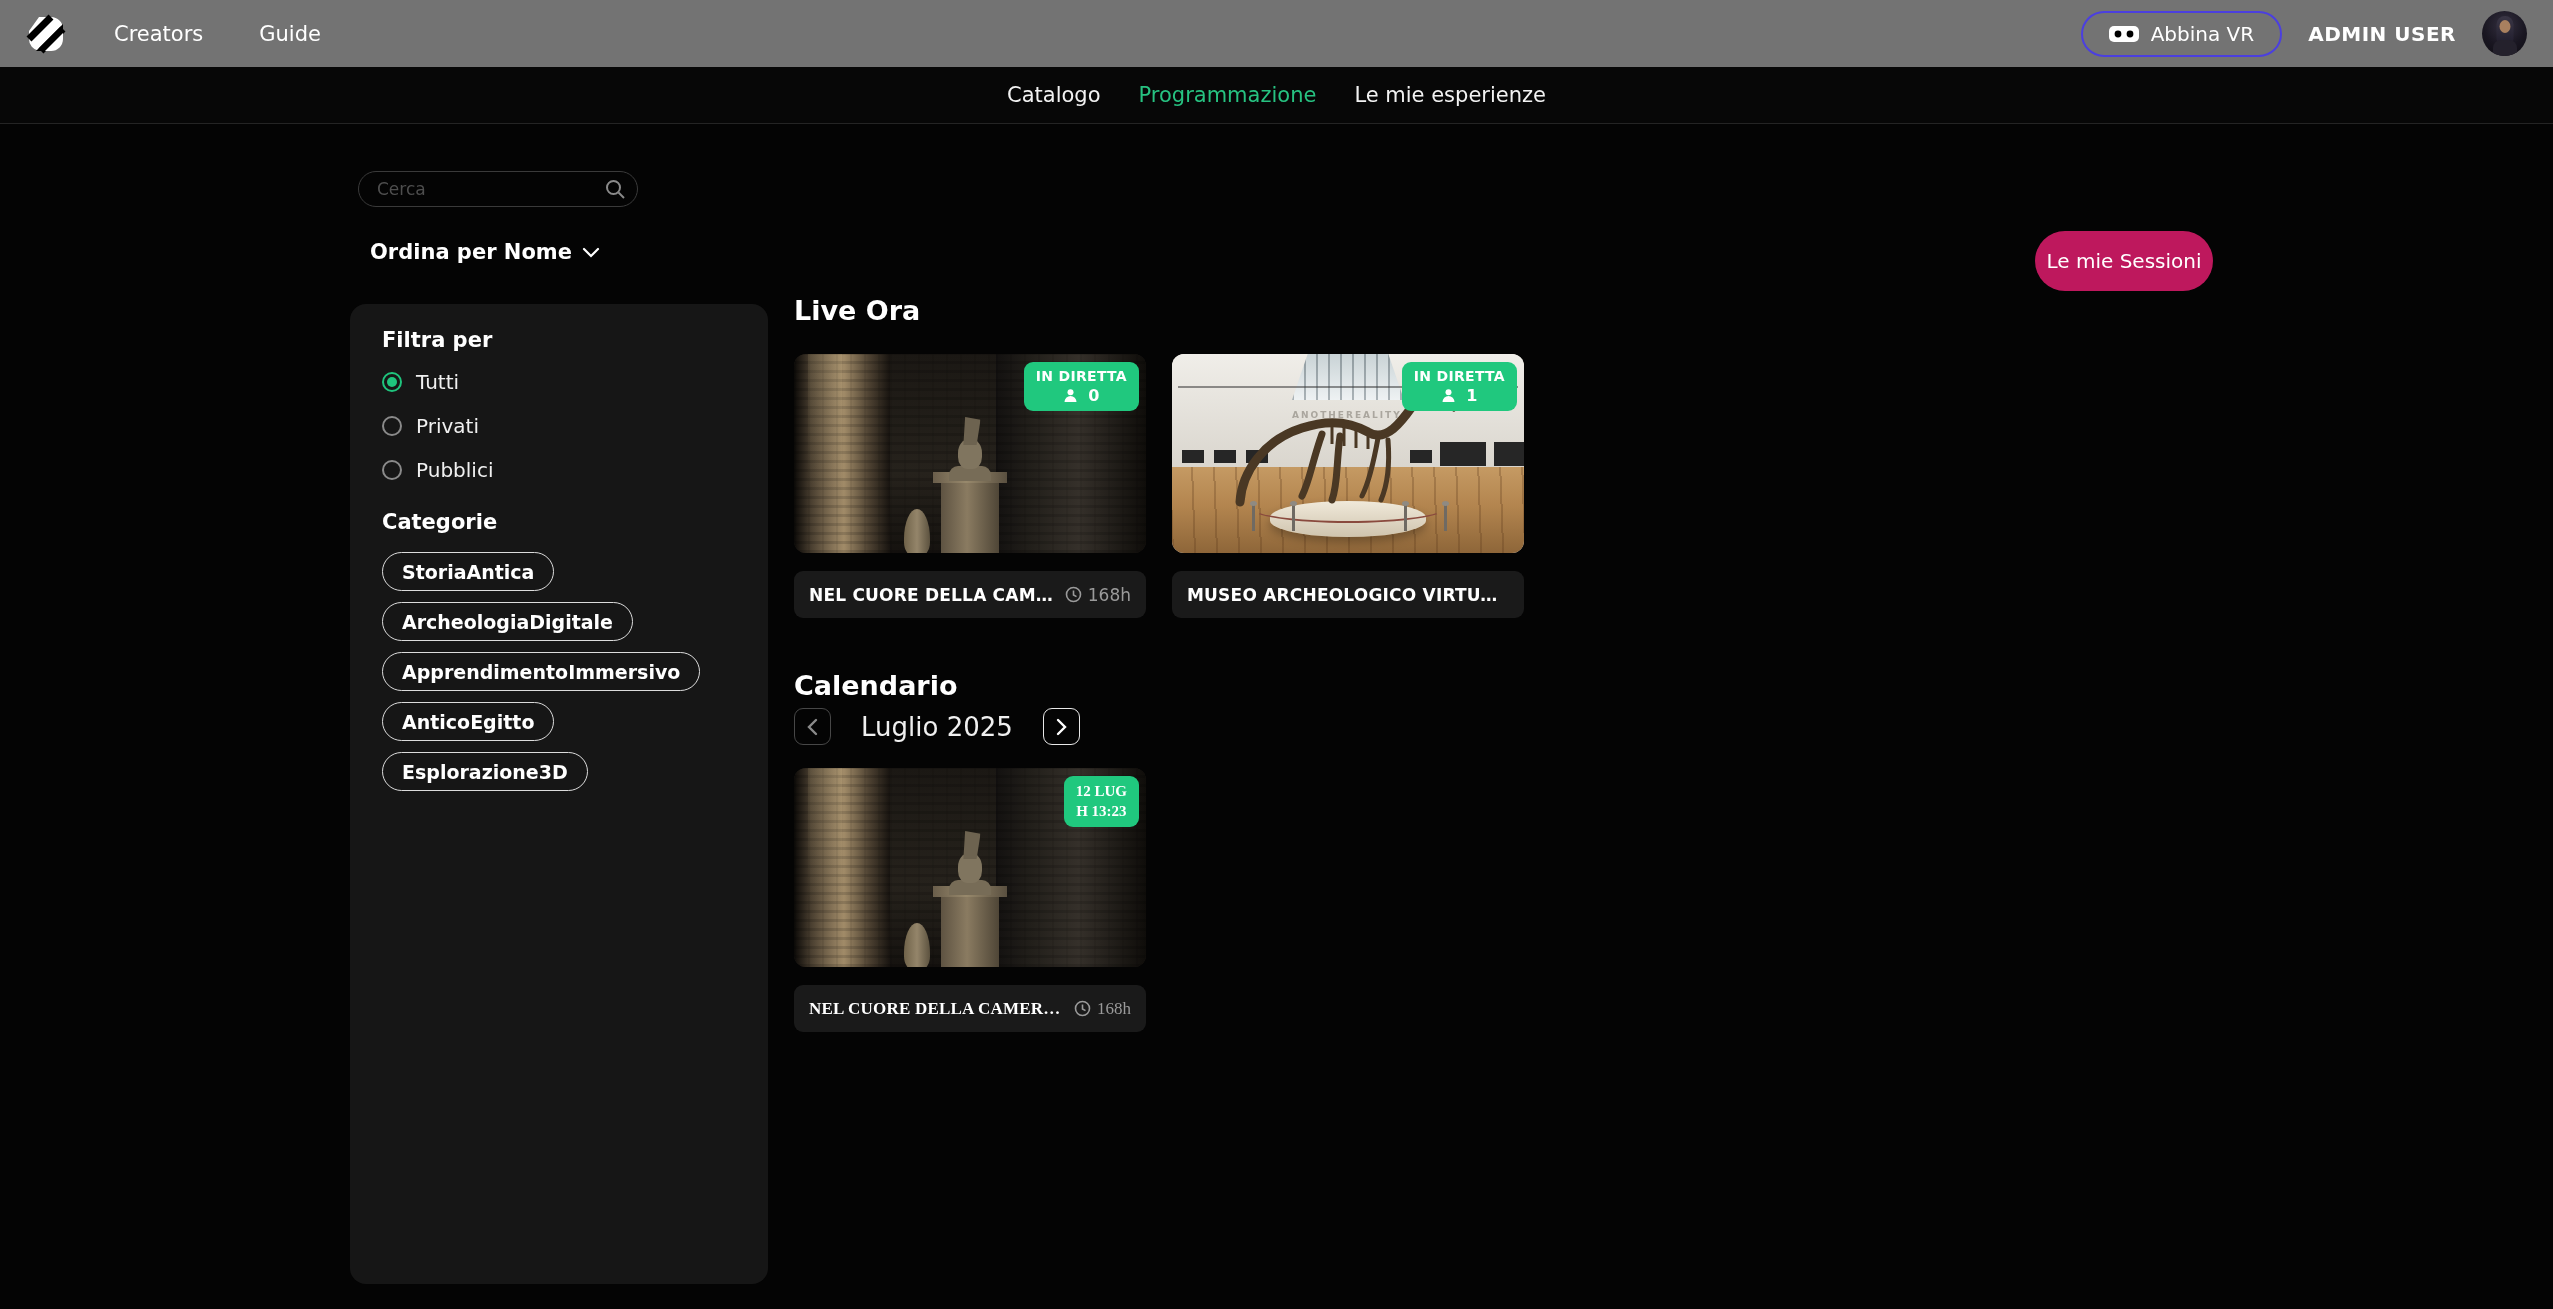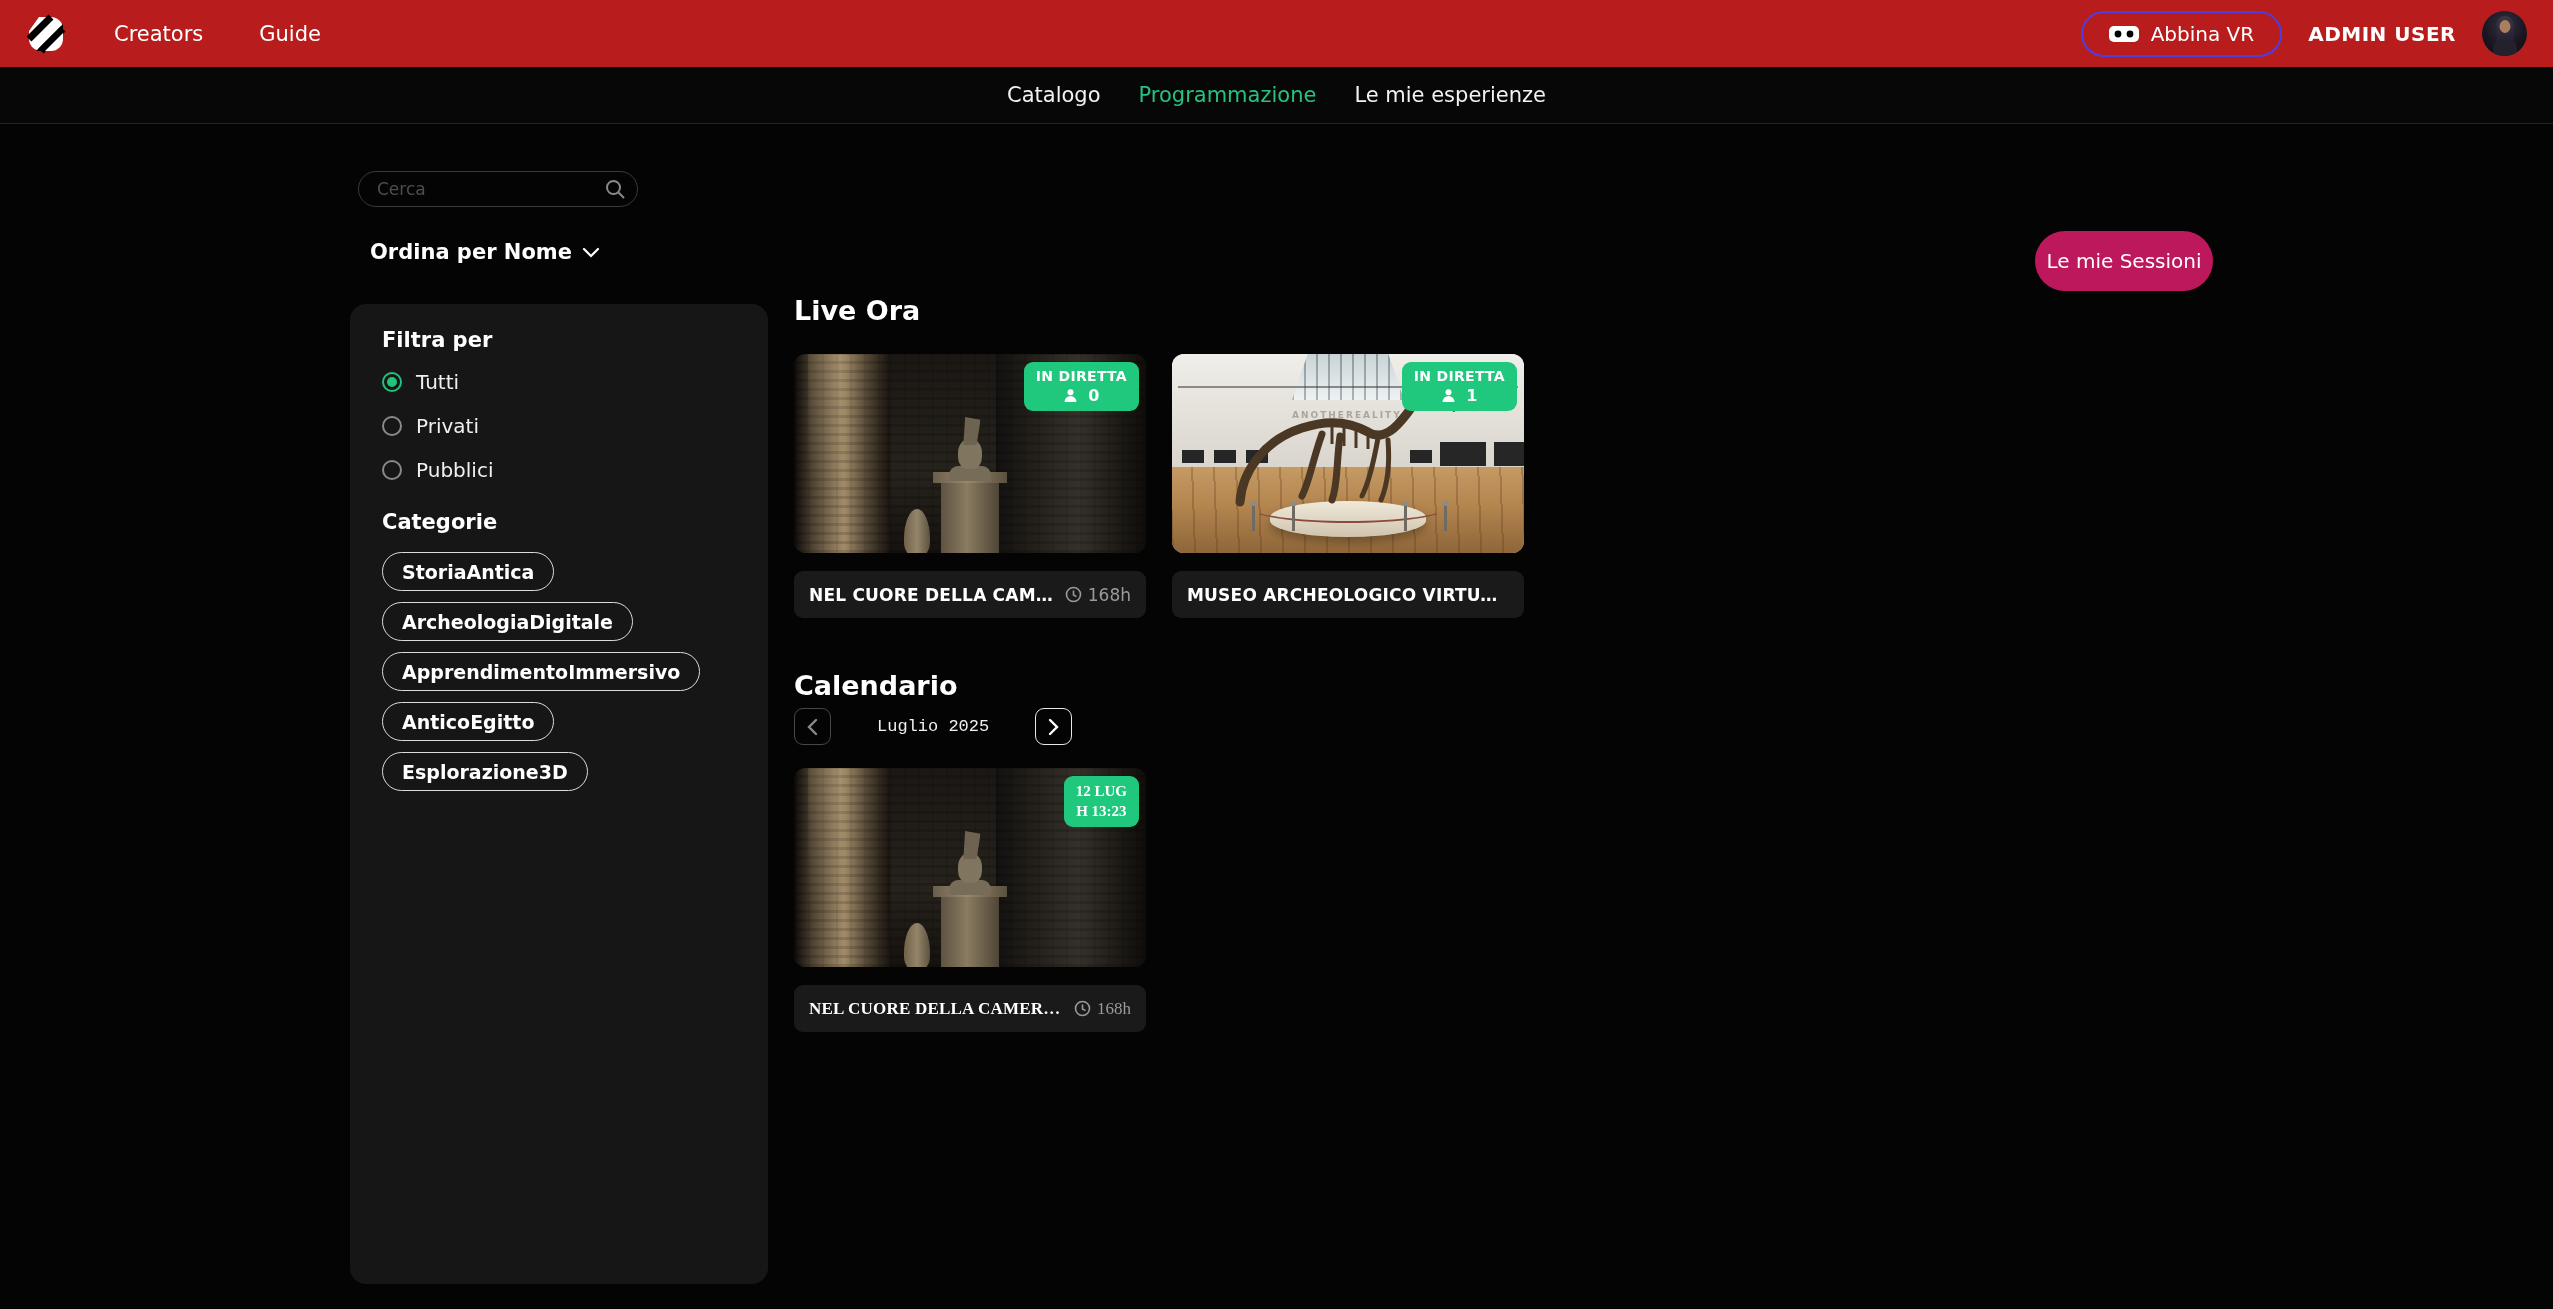--- a/index.html
+++ b/index.html
@@ -1,20 +1,20 @@
 <!DOCTYPE html>
 <html><head>
 <meta charset="utf-8">
 <style>
   * { margin:0; padding:0; box-sizing:border-box; }
   body { background:#000; font-family:"DejaVu Sans","Liberation Sans",sans-serif; }
   .app { position:relative; width:2553px; height:1309px; background:#040404; overflow:hidden; }
 
   
-  .topbar { position:absolute; left:0; top:0; width:100%; height:67px; background:#b91c1c;
+  .topbar { position:absolute; left:0; top:0; width:100%; height:67px; background:#737373;
             display:flex; align-items:center; padding:0 26px; }
   .logo { width:40px; height:40px; position:relative; }
   .nav-links { display:flex; gap:56px; margin-left:48px; }
   .nav-link { color:#fff; font-size:21px; cursor:pointer; }
   .topbar-right { margin-left:auto; display:flex; align-items:center; gap:26px; }
   .vr-btn { height:46px; padding:0 26px; border-radius:999px; border:2px solid #4b3fe0;
             background:transparent; color:#fff; font-size:20px; display:flex; align-items:center;
             gap:12px; cursor:pointer; font-family:inherit; }
   .admin-name { color:#fff; font-size:20px; font-weight:bold; letter-spacing:.5px; }
   .avatar { width:45px; height:45px; border-radius:50%; overflow:hidden; position:relative;
@@ -81,21 +81,21 @@
   .badge-live-row { display:flex; align-items:center; justify-content:center; gap:10px; margin-top:2px; }
   .badge-count { font-size:16px; font-weight:bold; }
   .badge-date-line { font-size:15px; font-weight:bold; line-height:1.3; }
 
   
   .month-nav { display:flex; align-items:center; margin-top:7px; }
   .month-btn { width:37px; height:37px; border-radius:9px; background:transparent; display:flex;
                align-items:center; justify-content:center; cursor:pointer; }
   .month-btn.prev { border:1.5px solid #474747; }
   .month-btn.next { border:1.5px solid #e8e8e8; }
-  .month-label { color:#f0f0f0; font-size:17px; margin:0 46px;font-family:Liberation Mono, monospace; }
+  .month-label { color:#f0f0f0; font-size:26px; margin:0 30px; }
   .cal-card { margin-top:23px;font-family:Liberation Serif, serif; }
 
   
   .scene-egypt { background:linear-gradient(105deg,#241f19 0%,#151210 55%,#211c16 100%); }
   .eg-wall-left { position:absolute; left:0; top:0; bottom:0; width:96px;
     background:linear-gradient(90deg,#0c0a08 0%,#4a3f30 18%,#8a775a 42%,#a18b68 52%,#4e4232 78%,#181410 100%); }
   .eg-wall-right { position:absolute; right:0; top:0; bottom:0; width:150px;
     background:linear-gradient(270deg,#0f0d0a 0%,#35302a 45%,#23201b 75%,#131110 100%); }
   .eg-niche { position:absolute; left:96px; right:150px; top:0; bottom:0;
     background:linear-gradient(180deg,#1b1814 0%,#26221c 60%,#15120f 100%); }

